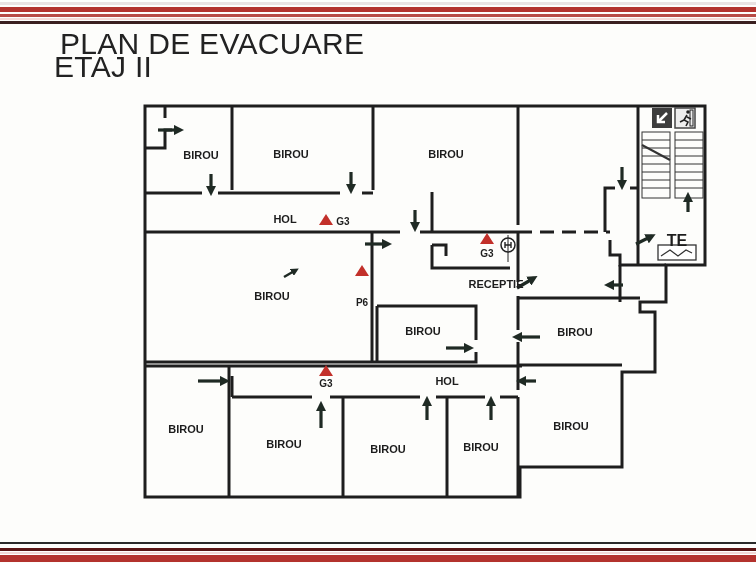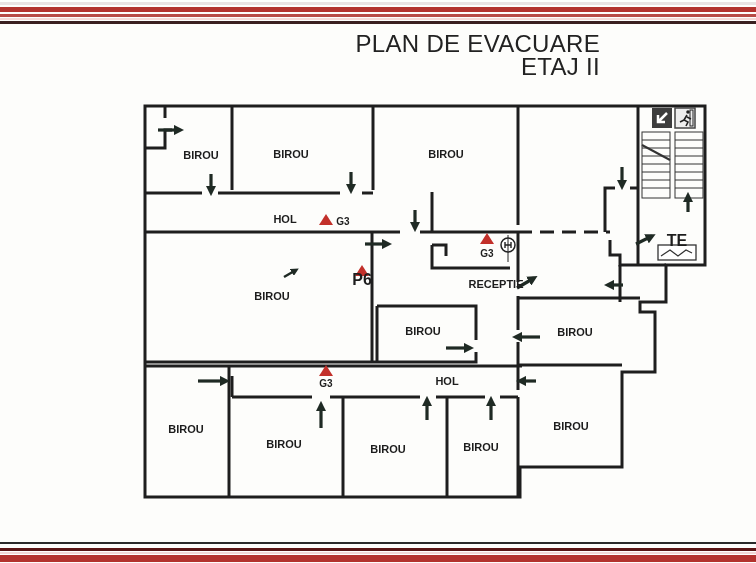--- a/index.html
+++ b/index.html
@@ -1,20 +1,20 @@
 <!DOCTYPE html>
 <html><head>
 <meta charset="utf-8">
 <style>
   html, body { margin:0; padding:0; }
   body { width:756px; height:563px; background:#fdfdfb; position:relative; overflow:hidden;
          font-family:"Liberation Sans", sans-serif; }
   .band { position:absolute; left:0; width:756px; }
-  .title { position:absolute; left:0; width:600px; text-align:right; color:#222;
-           font-family:"Liberation Sans", sans-serif; font-size:24px; line-height:23px; letter-spacing:0.3px; }
+  .title { position:absolute; left:0; width:600px; text-align:left; color:#222;
+           font-family:"Liberation Sans", sans-serif; font-size:30px; line-height:23px; letter-spacing:0.3px; }
   .lbl { position:absolute; font-family:"Liberation Sans", sans-serif; font-weight:bold; font-size:11px;
          color:#1d1d1d; transform:translate(-50%,-50%); white-space:nowrap; }
   svg.plan { position:absolute; left:0; top:0; }
 </style>
 </head>
 <body>
 
 <div class="band" style="top:0;height:28px;">
   <div style="position:absolute;top:2px;left:0;width:756px;height:3px;background:#e9e2e2;"></div>
   <div style="position:absolute;top:7px;left:0;width:756px;height:5px;background:#b3322d;"></div>
@@ -177,15 +177,15 @@
 <div class="lbl" style="left:575px;top:332px;">BIROU</div>
 <div class="lbl" style="left:447px;top:381px;">HOL</div>
 <div class="lbl" style="left:186px;top:429px;">BIROU</div>
 <div class="lbl" style="left:284px;top:444px;">BIROU</div>
 <div class="lbl" style="left:388px;top:449px;">BIROU</div>
 <div class="lbl" style="left:481px;top:447px;">BIROU</div>
 <div class="lbl" style="left:571px;top:426px;">BIROU</div>
 
 <div class="lbl" style="left:343px;top:221px;font-size:10px;">G3</div>
 <div class="lbl" style="left:487px;top:253px;font-size:10px;">G3</div>
-<div class="lbl" style="left:362px;top:280px;font-size:16px;">P6</div>
+<div class="lbl" style="left:362px;top:302px;font-size:10px;">P6</div>
 <div class="lbl" style="left:326px;top:383px;font-size:10px;">G3</div>
 <div class="lbl" style="left:677px;top:241px;font-size:16px;">TE</div>
 
 </body></html>

